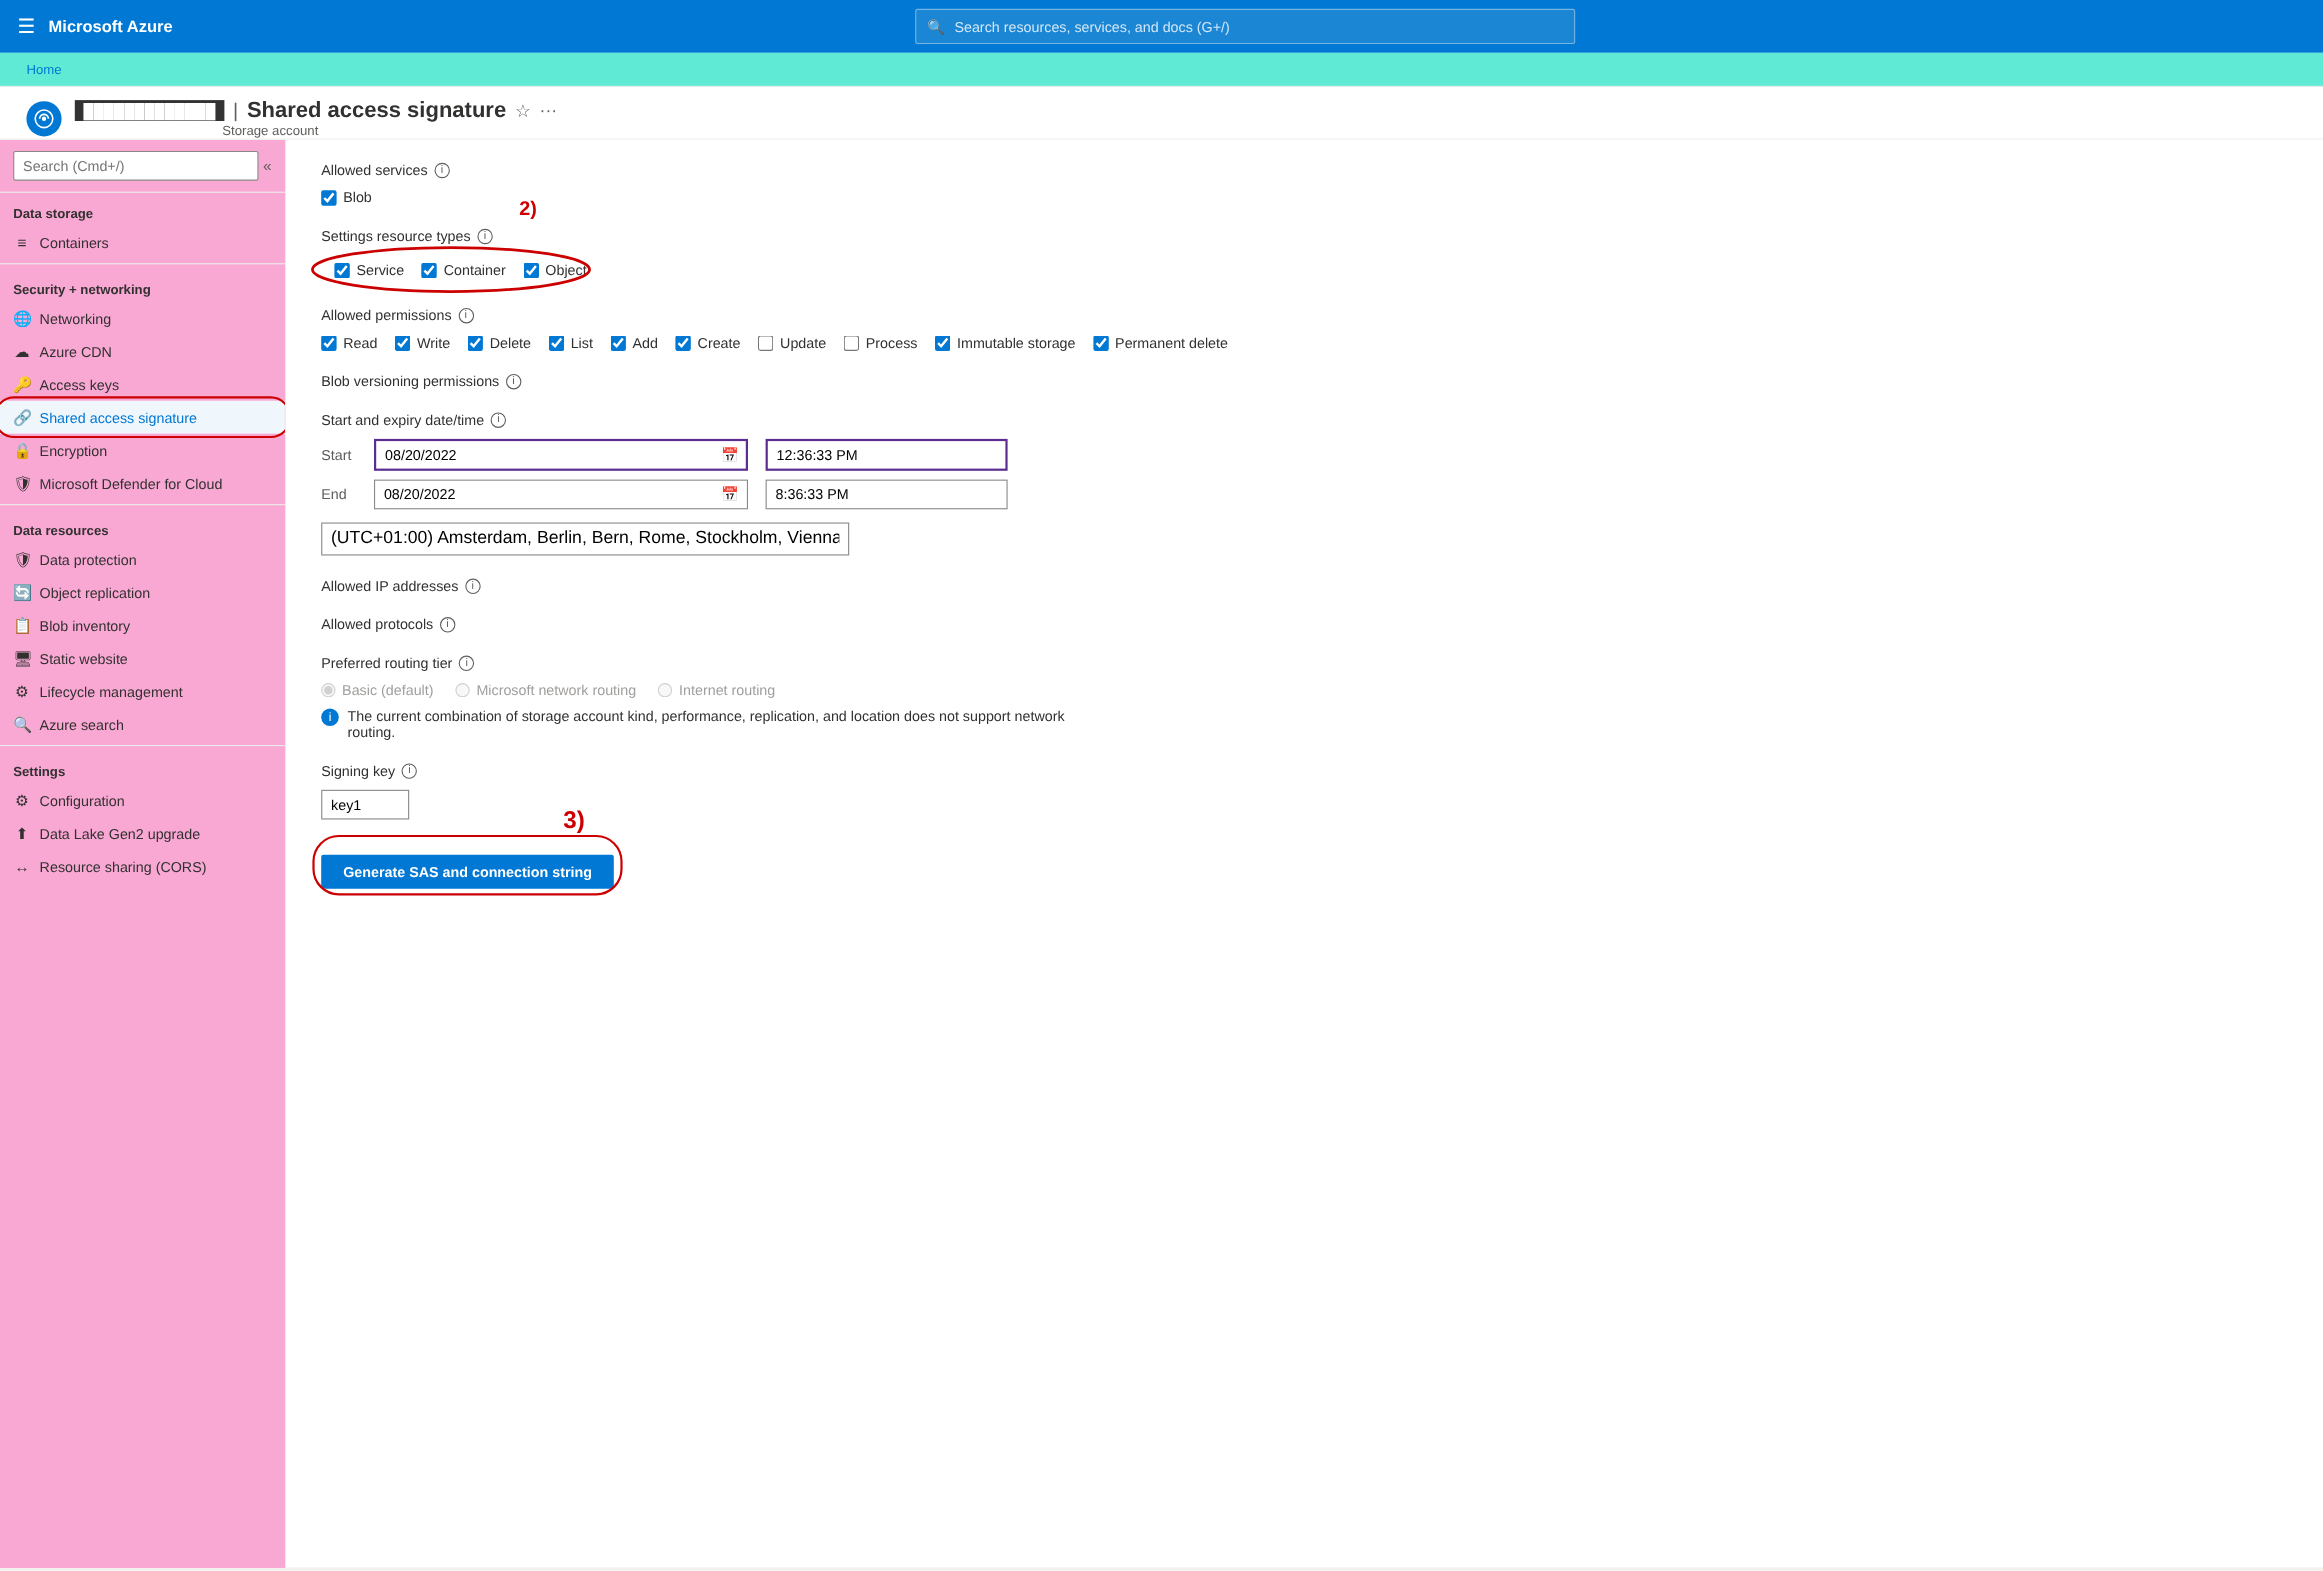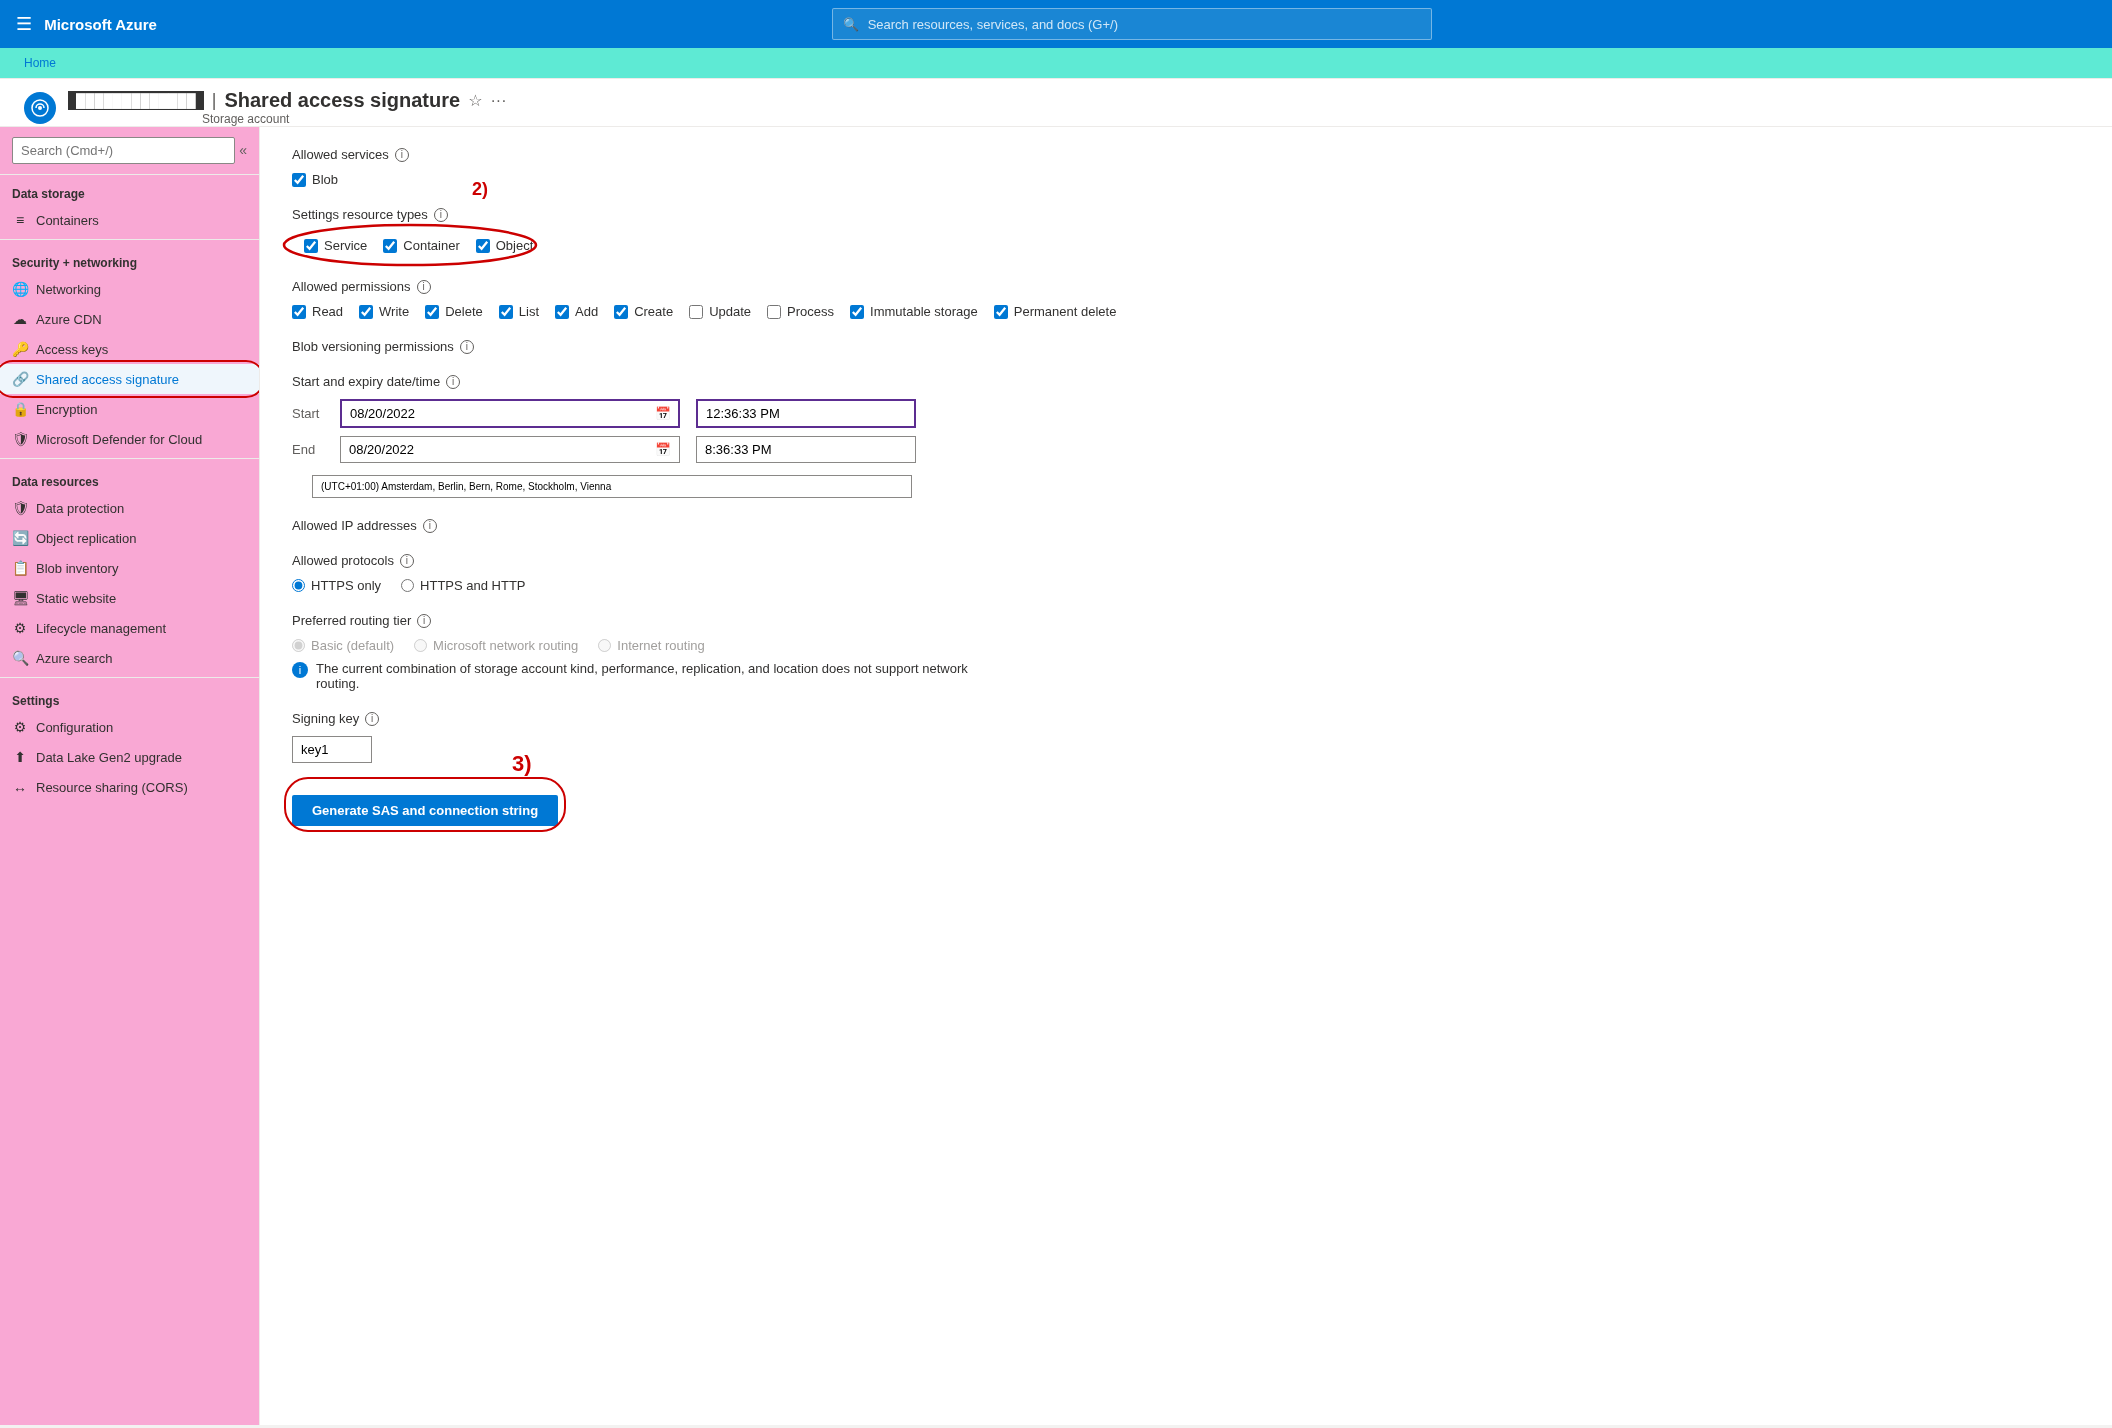--- a/index.html
+++ b/index.html
@@ -503,44 +503,34 @@
       
       <div class="date-row">
         <span class="date-label">End</span>
         <div class="date-input-wrap">
           <input type="text" value="08/20/2022" style="border: 1px solid rgb(138, 136, 134); padding: 5px 32px 5px 8px; width: 340px;">
           <span class="date-cal-icon">📅</span>
         </div>
         <input type="text" value="8:36:33 PM" style="border: 1px solid rgb(138, 136, 134); padding: 5px 8px; font-size: 13px; width: 220px; margin-left: 8px; outline: none;">
       </div>
       
-      <input type="text" value="(UTC+01:00) Amsterdam, Berlin, Bern, Rome, Stockholm, Vienna" style="border: 1px solid rgb(138, 136, 134); padding: 5px 8px; font-size: 10px; width: 600px; margin-top: 4px; outline: none; margin-left: 20px;">
+      <input type="text" value="(UTC+01:00) Amsterdam, Berlin, Bern, Rome, Stockholm, Vienna" style="border: 1px solid rgb(138, 136, 134); padding: 5px 8px; font-size: 16px; width: 480px; margin-top: 4px; outline: none;">
     </div>
 
     <div class="form-section">
       <div class="section-title">
         <span>Allowed IP addresses</span>
         <span class="info-icon">i</span>
       </div>
     </div>
 
     <div class="form-section">
       <div class="section-title">
         <span>Allowed protocols</span>
         <span class="info-icon">i</span>
-      </div>
-      <div style="display:flex; gap:20px;">
-        <label class="radio-item">
-          <input type="radio" name="protocol" checked="" style="">
-          <span>HTTPS only</span>
-        </label>
-        <label class="radio-item">
-          <input type="radio" name="protocol" style="">
-          <span>HTTPS and HTTP</span>
-        </label>
       </div>
     </div>
 
     <div class="form-section">
       <div class="section-title">
         <span>Preferred routing tier</span>
         <span class="info-icon">i</span>
       </div>
       <div style="display:flex; gap:20px;">
         <label class="radio-item" style="color:#a19f9d;">

